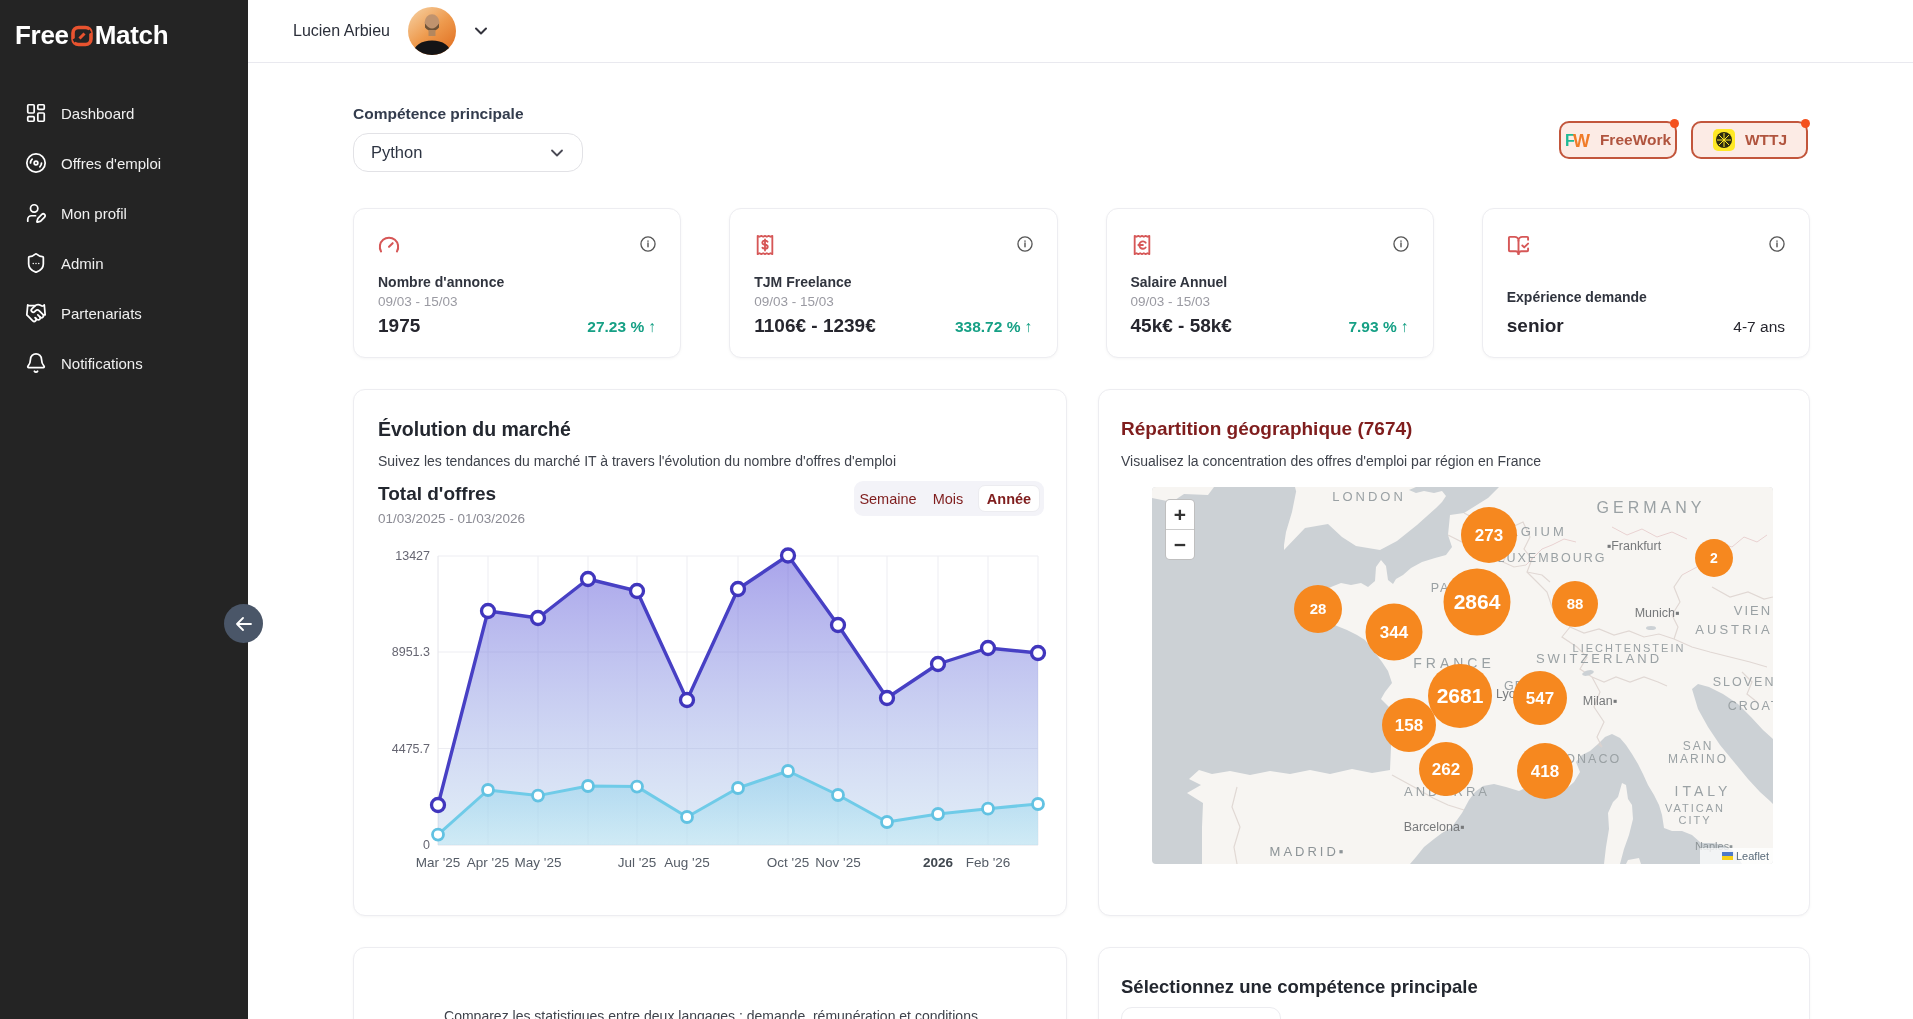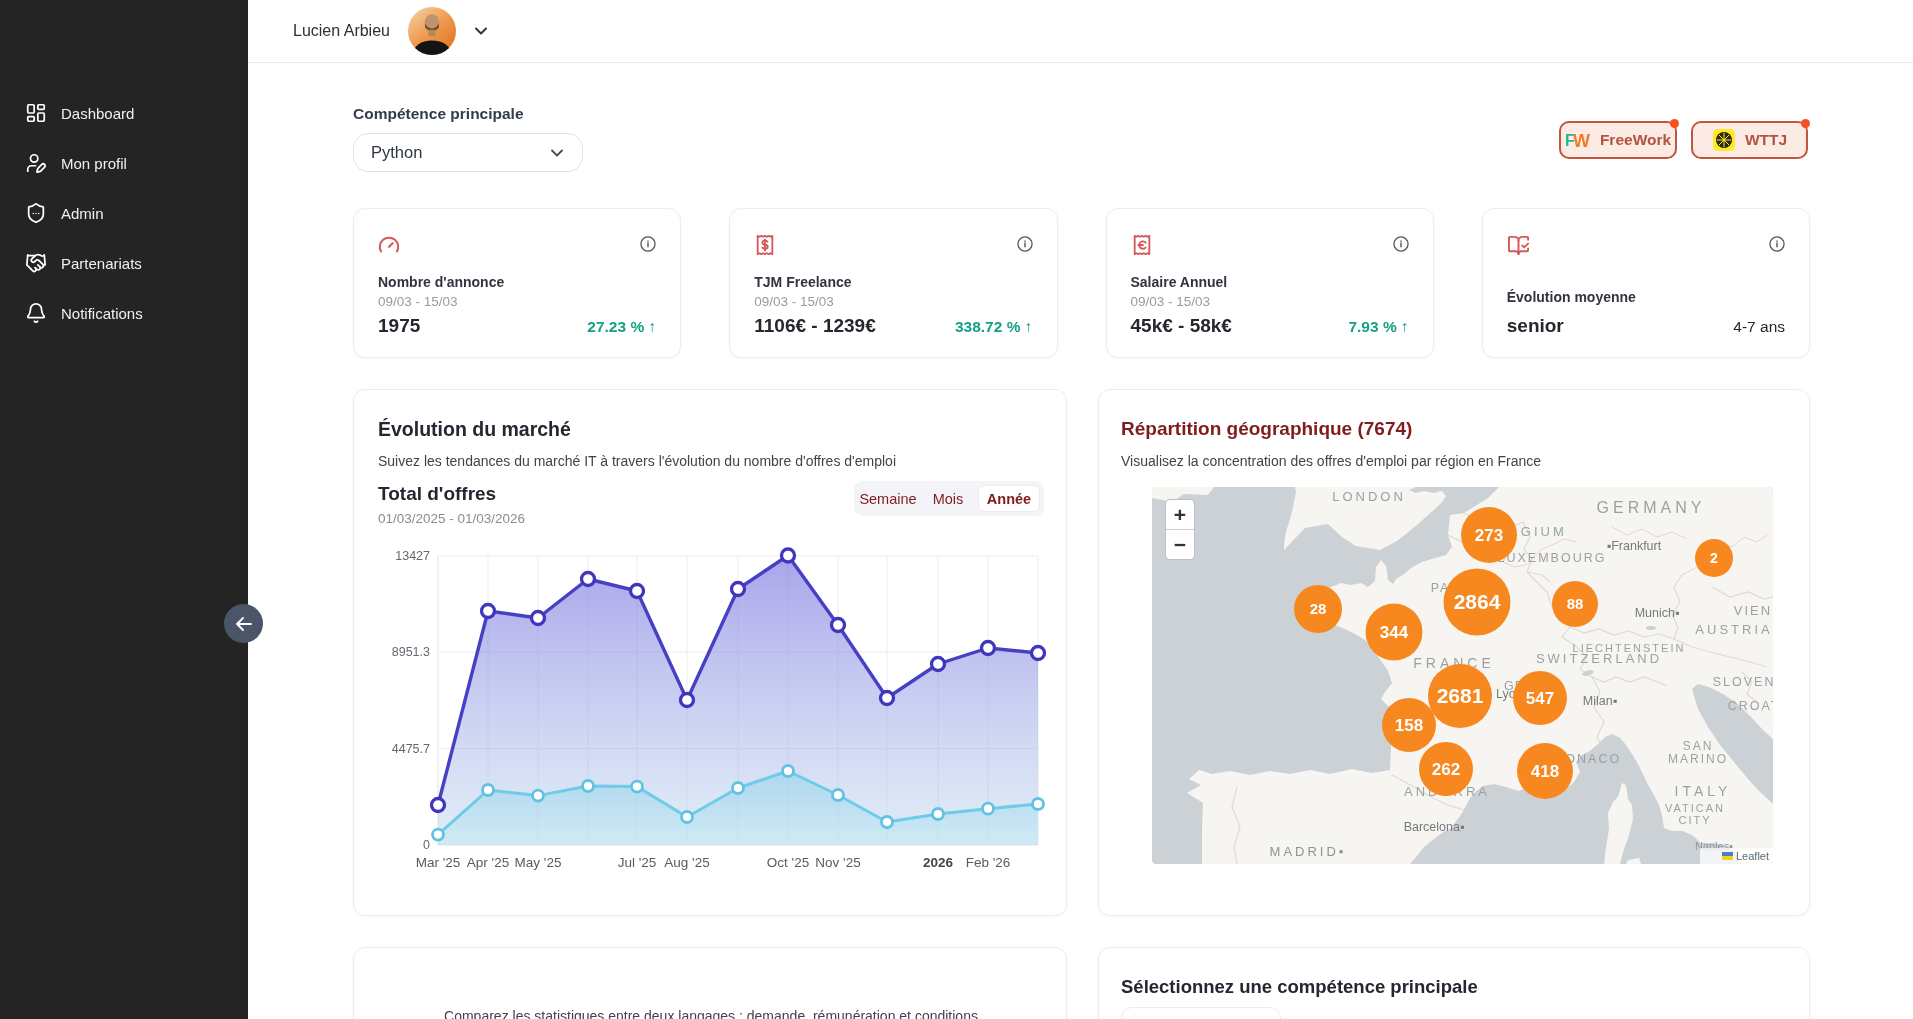--- a/index.html
+++ b/index.html
@@ -28,27 +28,38 @@
 .scard .info { position:absolute; right:24px; top:27px; }
 .scard .t { position:absolute; left:24px; top:65px; font-size:14px; font-weight:600; color:#30343e; }
 .scard .d { position:absolute; left:24px; top:85px; font-size:13.5px; color:#9a9aa2; }
 .scard .v { position:absolute; left:24px; top:106px; font-size:19px; font-weight:700; color:#26262e; }
 .scard .p { position:absolute; right:24px; top:109px; font-size:15.5px; font-weight:700; color:#16a085; }
 .bigcard { position:absolute; background:#fff; border:1px solid #ededf1; border-radius:12px; box-shadow:0 1px 3px rgba(0,0,0,0.04); }
 </style>
 </head>
 <body>
 <div class="sidebar">
+  <div class="logo">Free<svg class="ic" viewBox="0 0 22 24">
+        <rect x="2" y="3.5" width="18" height="17" rx="5.5" fill="none" stroke="#e8532f" stroke-width="3.6"></rect>
+        <line x1="2.5" y1="17" x2="19.5" y2="7" stroke="#242424" stroke-width="3.4"></line>
+        <line x1="8.5" y1="14.5" x2="13.5" y2="9.5" stroke="#e8532f" stroke-width="3"></line>
+      </svg>Match</div>
   <div class="menu">
     <div class="mitem"><svg viewBox="0 0 24 24" fill="none" stroke="#fff" stroke-width="1.9" stroke-linecap="round" stroke-linejoin="round">
           <rect width="7" height="9" x="3" y="3" rx="1"></rect>
           <rect width="7" height="5" x="14" y="3" rx="1"></rect>
           <rect width="7" height="9" x="14" y="12" rx="1"></rect>
           <rect width="7" height="5" x="3" y="16" rx="1"></rect>
         </svg>Dashboard</div>
+    <div class="mitem"><svg viewBox="0 0 24 24" fill="none" stroke="#fff" stroke-width="1.9" stroke-linecap="round" stroke-linejoin="round">
+          <circle cx="12" cy="12" r="10"></circle>
+          <path d="M6 12c0-1.7.7-3.2 1.8-4.2"></path>
+          <circle cx="12" cy="12" r="2"></circle>
+          <path d="M18 12c0 1.7-.7 3.2-1.8 4.2"></path>
+        </svg>Offres d'emploi</div>
     <div class="mitem"><svg viewBox="0 0 24 24" fill="none" stroke="#fff" stroke-width="1.9" stroke-linecap="round" stroke-linejoin="round">
           <path d="M11.5 15H7a4 4 0 0 0-4 4v2"></path>
           <path d="M21.378 16.626a1 1 0 0 0-3.004-3.004l-4.01 4.012a2 2 0 0 0-.506.854l-.837 2.87a.5.5 0 0 0 .62.62l2.87-.837a2 2 0 0 0 .854-.506z"></path>
           <circle cx="10" cy="7" r="4"></circle>
         </svg>Mon profil</div>
     <div class="mitem"><svg viewBox="0 0 24 24" fill="none" stroke="#fff" stroke-width="1.9" stroke-linecap="round" stroke-linejoin="round">
           <path d="M20 13c0 5-3.5 7.5-7.66 8.95a1 1 0 0 1-.67-.01C7.5 20.5 4 18 4 13V6a1 1 0 0 1 1-1c2 0 4.5-1.2 6.24-2.72a1 1 0 0 1 1.52 0C14.51 3.81 17 5 19 5a1 1 0 0 1 1 1z"></path>
           <circle cx="9" cy="12.5" r=".8" fill="#fff" stroke="none"></circle>
           <circle cx="12" cy="12.5" r=".8" fill="#fff" stroke="none"></circle>
           <circle cx="15" cy="12.5" r=".8" fill="#fff" stroke="none"></circle>
@@ -155,21 +166,21 @@
     <div class="scard">
       <svg class="icn" width="23" height="23" viewBox="0 0 24 24" fill="none" stroke="#d65757" stroke-width="2" stroke-linecap="round" stroke-linejoin="round">
           <path d="M12 21V7"></path>
           <path d="m16 12 2 2 4-4"></path>
           <path d="M22 6V4a1 1 0 0 0-1-1h-5a4 4 0 0 0-4 4 4 4 0 0 0-4-4H3a1 1 0 0 0-1 1v13a1 1 0 0 0 1 1h6a3 3 0 0 1 3 3 3 3 0 0 1 3-3h6a1 1 0 0 0 1-1v-2"></path>
         </svg>
       <svg class="info" width="16" height="16" viewBox="0 0 17 17">
           <circle cx="8.5" cy="8.5" r="7.5" fill="none" stroke="#555" stroke-width="1.4"></circle>
           <path d="M8.5 7.5v4M8.5 5.2v.3" stroke="#555" stroke-width="1.5" stroke-linecap="round"></path>
         </svg>
-      <div class="t" style="top:80px">Évolution moyenne</div>
+      <div class="t" style="top:80px">Expérience demande</div>
       <div class="v" style="top:106px">senior</div>
       <div class="p" style="color:#26262e; font-weight:400; font-size:15.5px;">4-7 ans</div>
     </div>
   </div>
   <div class="bigcard" id="chartcard" style="left:105px; top:326px; width:714px; height:527px;">
     <div style="position:absolute;left:24px;top:28px;font-size:19.5px;font-weight:700;color:#23272f;">Évolution du marché</div>
     <div style="position:absolute;left:24px;top:63px;font-size:14px;color:#3f434c;">Suivez les tendances du marché IT à travers l'évolution du nombre d'offres d'emploi</div>
     <div style="position:absolute;left:24px;top:93px;font-size:19px;font-weight:700;color:#23272f;">Total d'offres</div>
     <div style="position:absolute;left:24px;top:121px;font-size:13.5px;color:#8b8b94;">01/03/2025 - 01/03/2026</div>
     <div style="position:absolute;left:500px;top:91px;width:190px;height:35px;background:#f3f3f8;border-radius:9px;display:flex;align-items:center;padding:4px;font-size:14.5px;color:#7f1d1d;">

